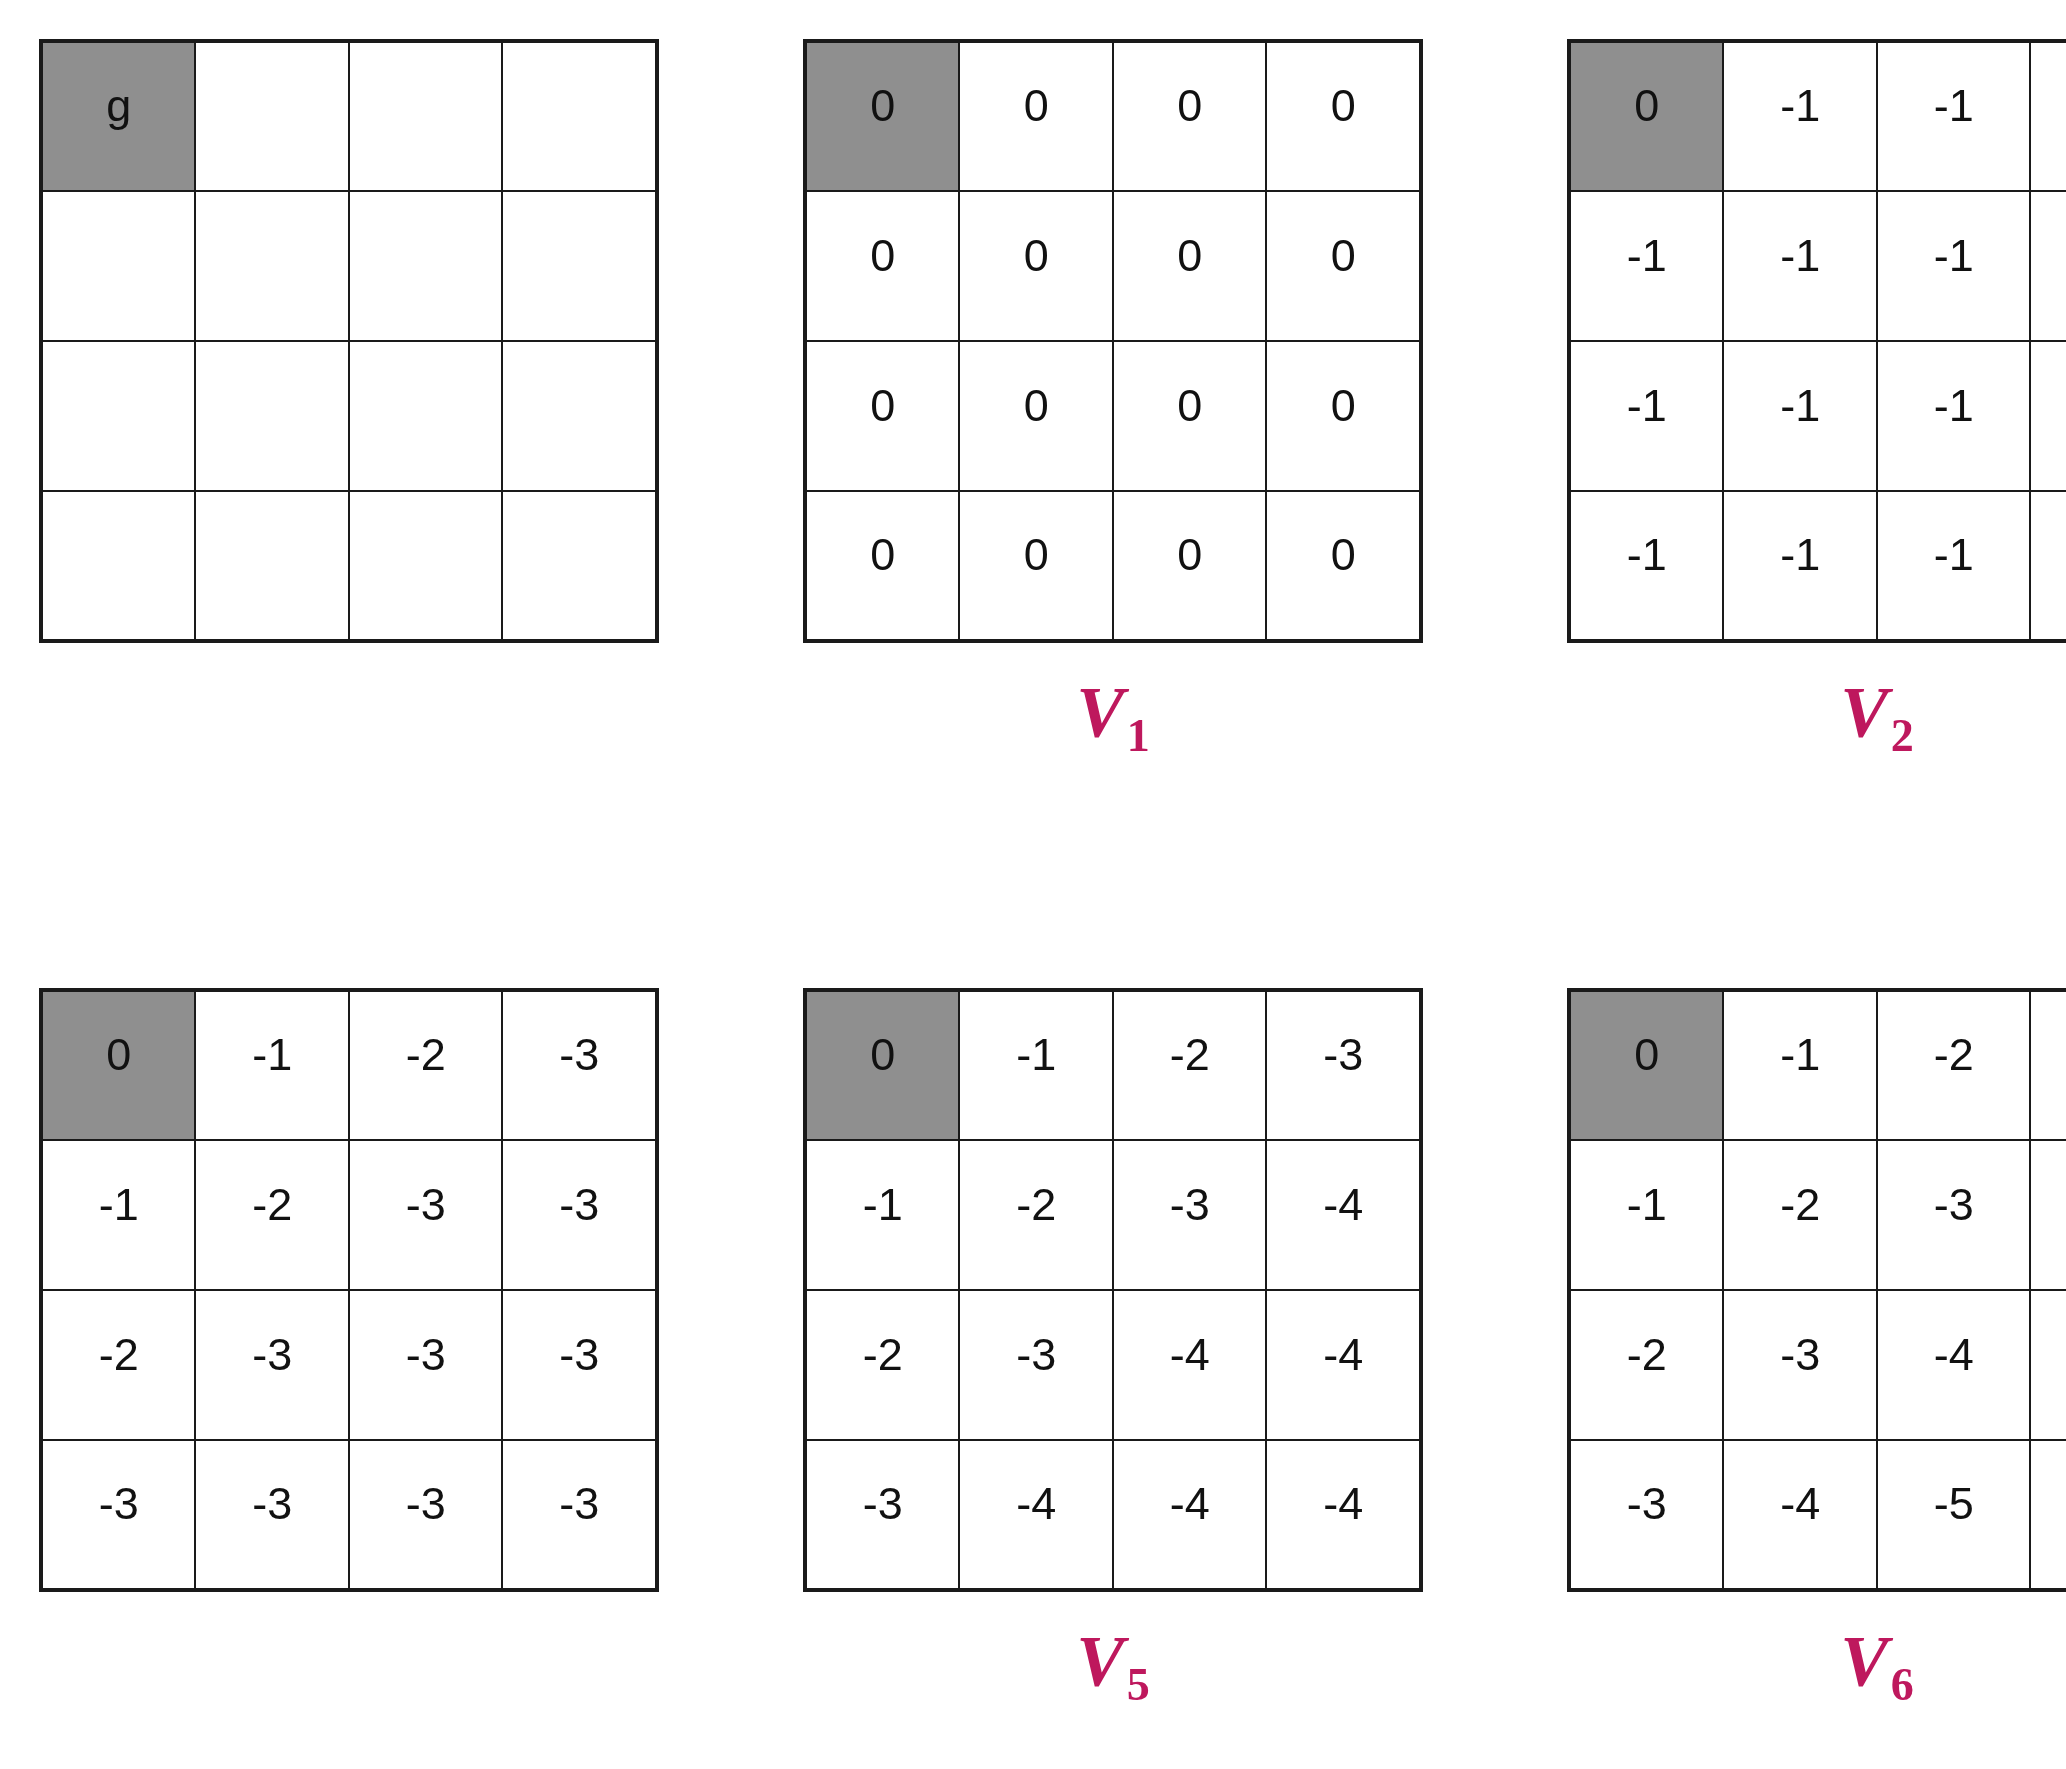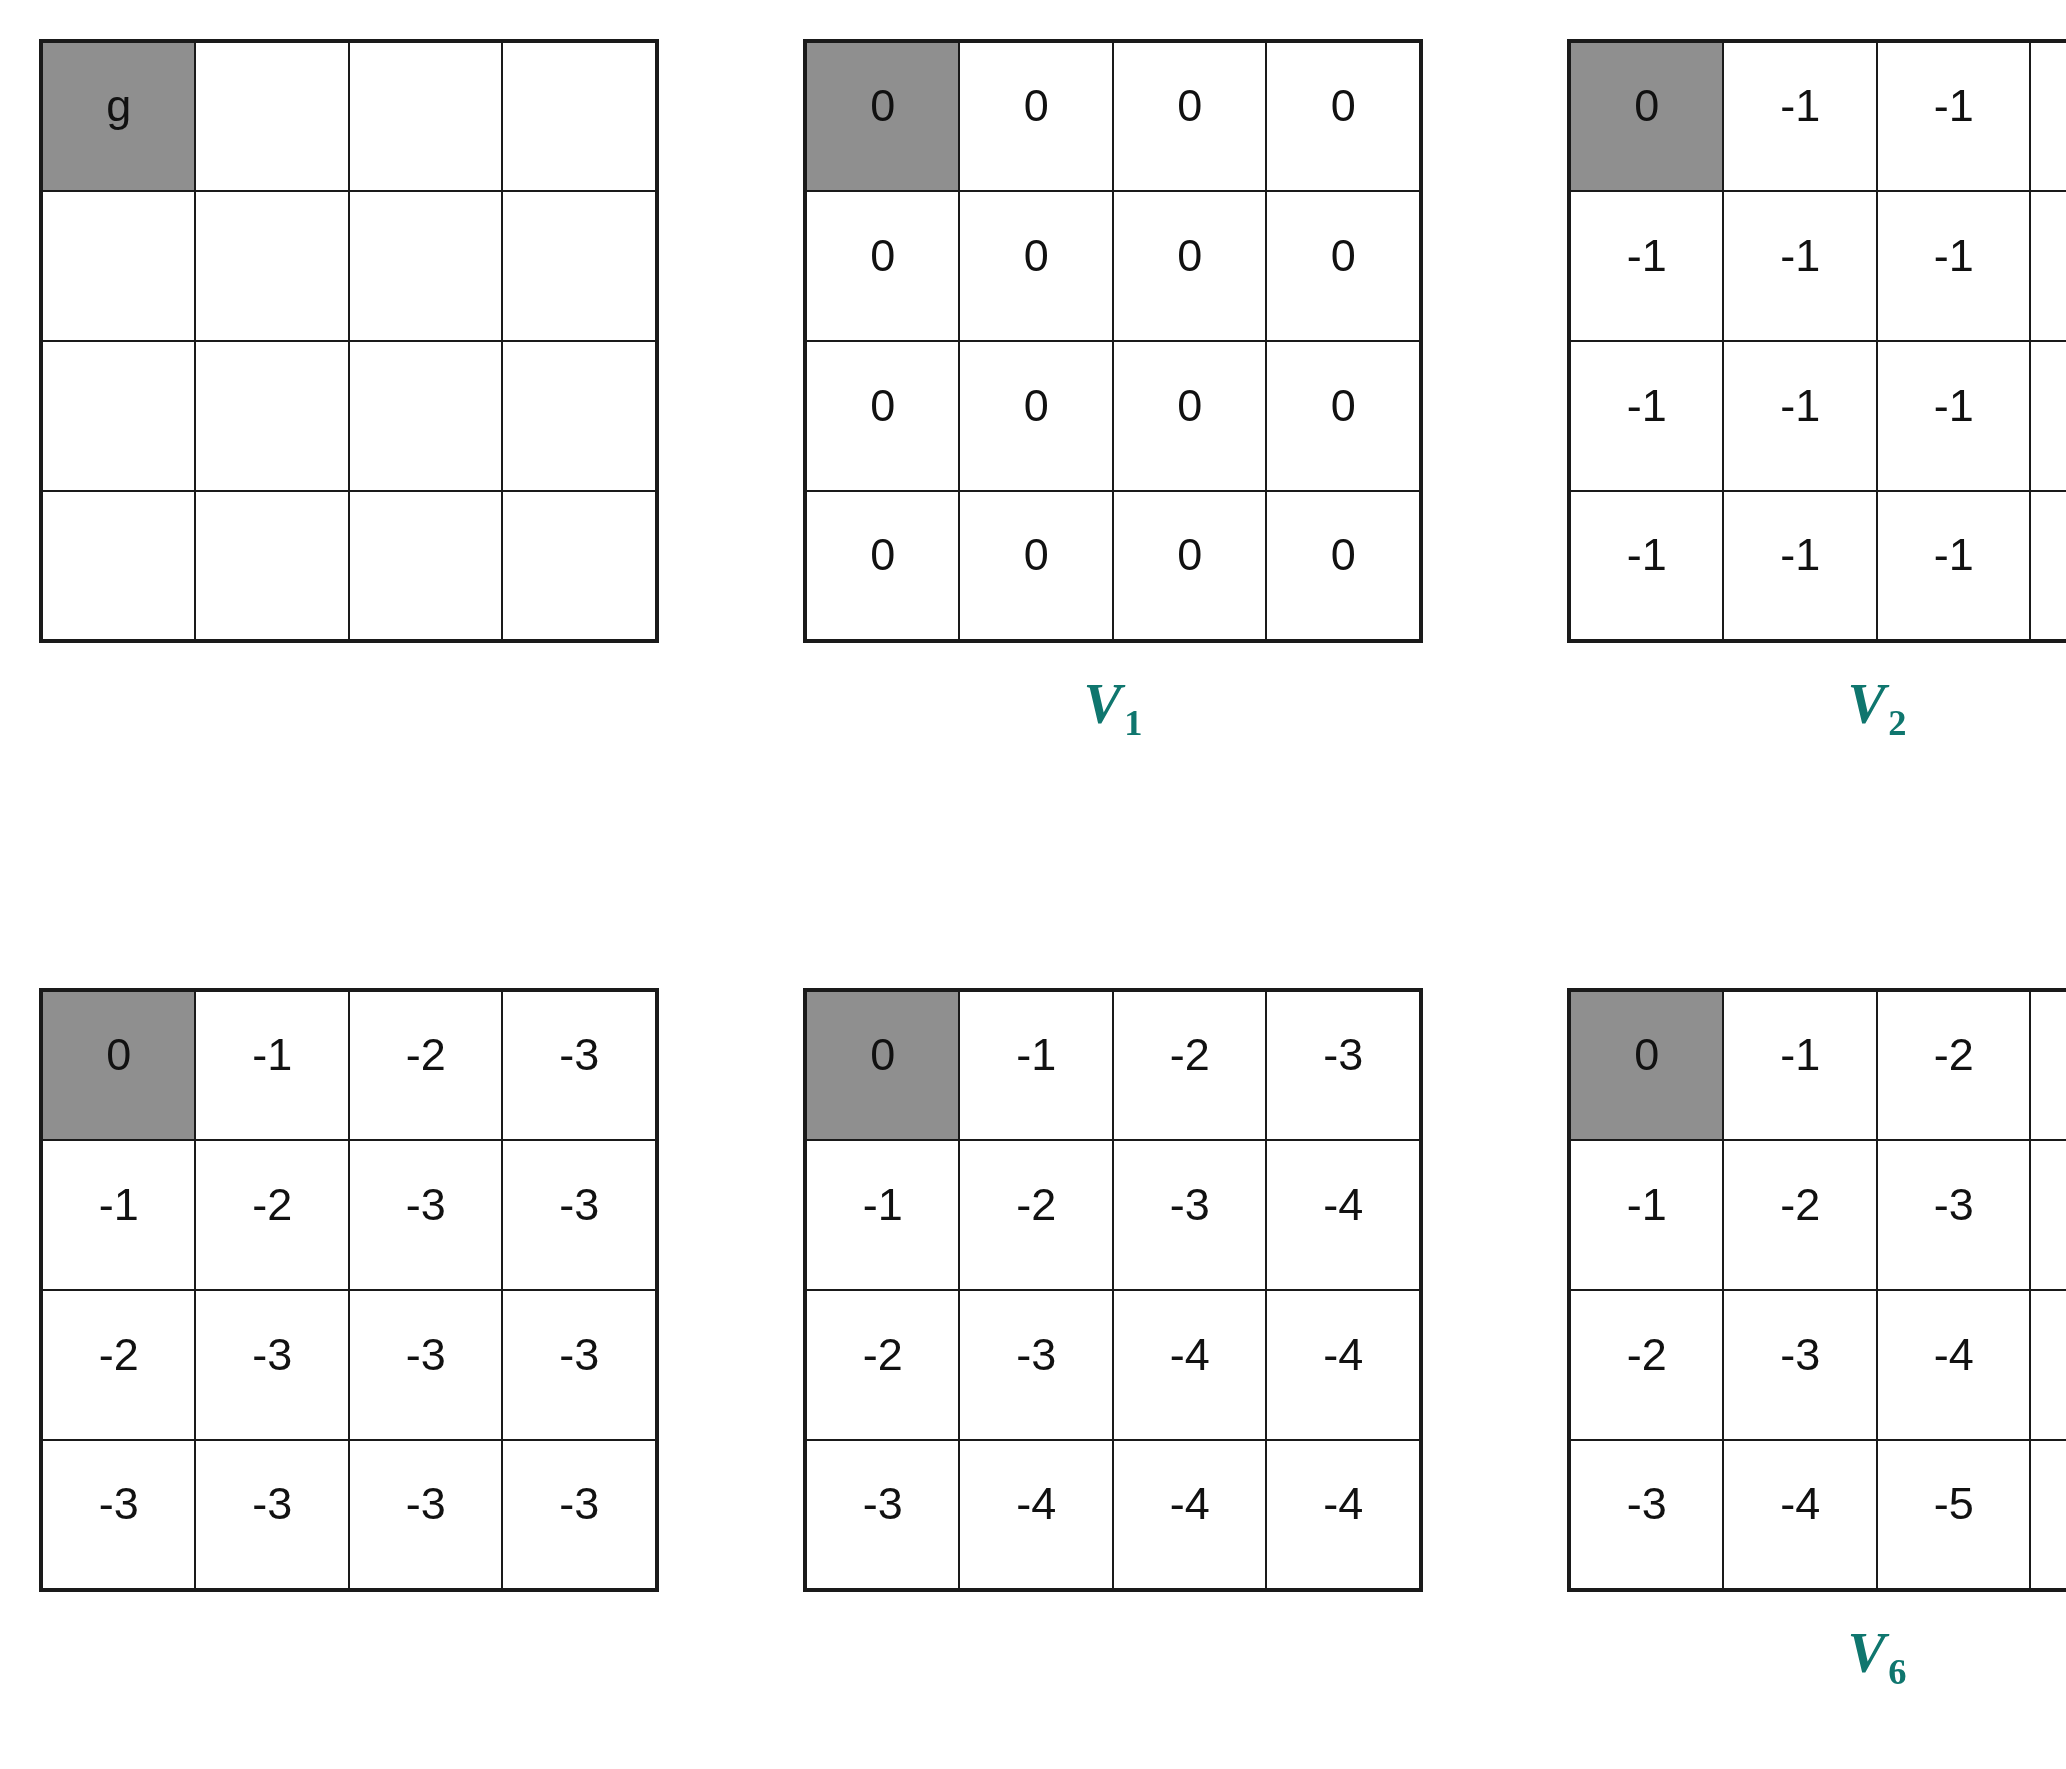--- a/index.html
+++ b/index.html
@@ -84,22 +84,22 @@
     font-family: "Liberation Serif", "DejaVu Serif", serif;
     font-size: 79px;
     font-weight: 400;
     color: #111111;
     letter-spacing: 4.1px;
   }
   .caption-math {
     font-family: "Liberation Serif", "DejaVu Serif", serif;
     font-weight: 700;
     font-style: italic;
-    font-size: 57px;
-    color: #0f766e;
+    font-size: 72px;
+    color: #be185d;
     margin-top: 40px;
   }
   .caption-math .sub {
     font-style: normal;
     font-weight: 700;
     font-size: 0.64em;
     vertical-align: sub;
     margin-left: 2.5px;
   }
 </style>
@@ -254,20 +254,21 @@
               <td>-4</td>
             </tr>
             <tr>
               <td>-3</td>
               <td>-4</td>
               <td>-4</td>
               <td>-4</td>
             </tr>
           </tbody>
         </table>
+        <div class="caption"><span class="caption-math"><span class="base">V</span><span class="sub">5</span></span></div>
       </div>
       <div class="grid-cluster cluster-2">
         <table class="grid-table">
           <tbody>
             <tr>
               <td class="goal">0</td>
               <td>-1</td>
               <td>-2</td>
               <td>-3</td>
             </tr>

